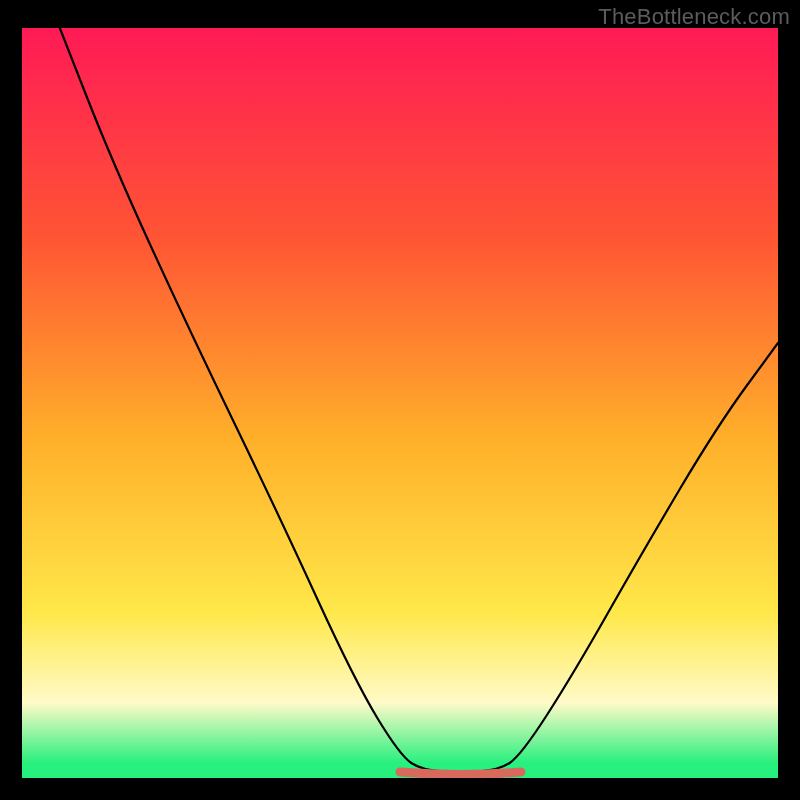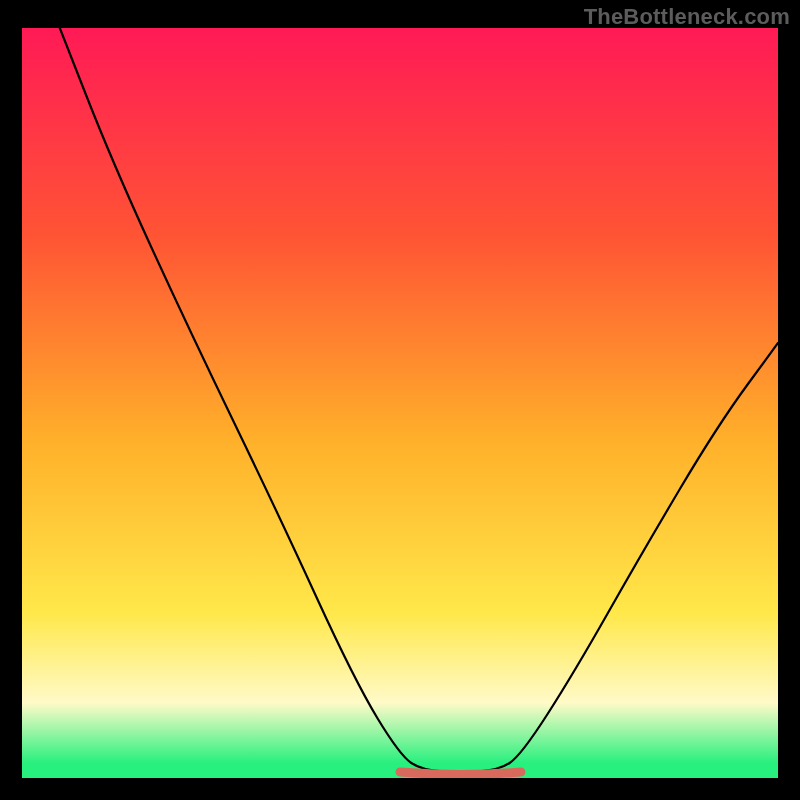--- a/index.html
+++ b/index.html
@@ -16,21 +16,21 @@
     width: 800px;
     height: 800px;
     background: #000;
   }
   .watermark {
     position: absolute;
     top: 4px;
     right: 10px;
     color: #5c5c5c;
     font-size: 22px;
-    font-weight: 700;
+    font-weight: 400;
     letter-spacing: 0.2px;
     z-index: 10;
   }
   .plot-area {
     position: absolute;
     left: 22px;
     top: 28px;
     width: 756px;
     height: 750px;
     overflow: hidden;

